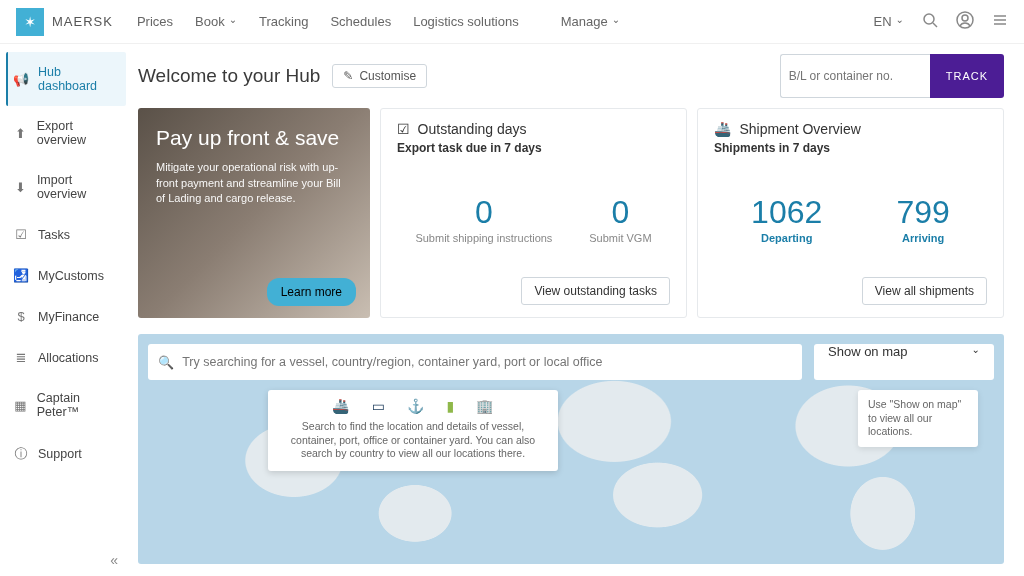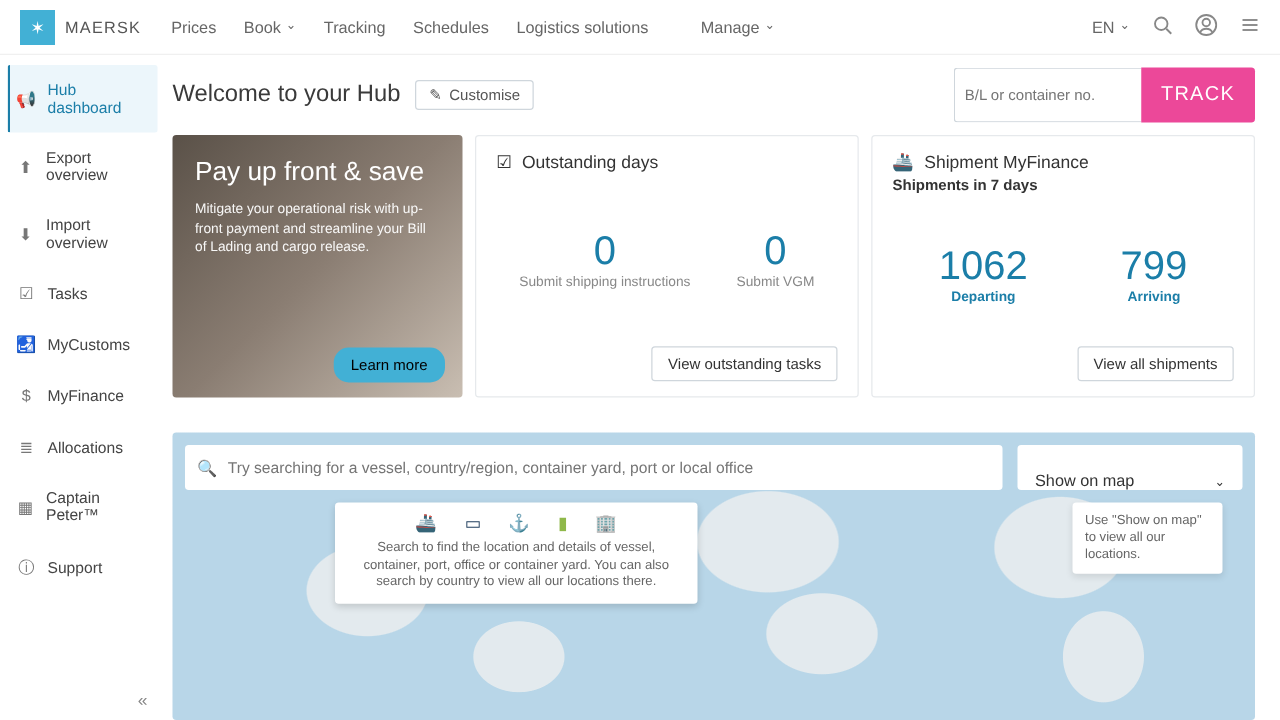--- a/index.html
+++ b/index.html
@@ -18,22 +18,22 @@
   .side-item.active{background:#ecf6fb;color:#1b7ea8;border-left:2px solid #1b7ea8;padding-left:6px;}
   .side-icon{width:14px;display:flex;justify-content:center;color:#777;font-size:13px;}
   .side-item.active .side-icon{color:#1b7ea8;}
   .collapse-bar{margin-top:auto;padding:8px;text-align:right;color:#888;font-size:14px;}
   .main{flex:1;padding:10px 20px 0 12px;overflow:hidden;}
   .hdr{display:flex;align-items:center;gap:12px;margin-bottom:10px;}
   .hdr h1{font-size:19px;font-weight:400;color:#3a3a3a;}
   .customise{border:1px solid #cfd6dc;border-radius:3px;padding:4px 10px;font-size:12px;color:#555;background:#fff;cursor:pointer;display:flex;align-items:center;gap:6px;}
   .track-box{margin-left:auto;display:flex;}
   .track-box input{width:150px;border:1px solid #cfd6dc;border-right:none;padding:14px 8px;font-size:12px;border-radius:3px 0 0 3px;color:#888;}
-  .track-box button{background:#ec4899;color:#fff;border:none;padding:0 16px;font-size:16px;letter-spacing:1px;border-radius:0 3px 3px 0;cursor:pointer;}
-  .row{display:flex;gap:10px;margin-bottom:28px;}
+  .track-box button{background:#4c1d95;color:#fff;border:none;padding:0 16px;font-size:11px;letter-spacing:1px;border-radius:0 3px 3px 0;cursor:pointer;}
+  .row{display:flex;gap:10px;margin-bottom:16px;}
   .card{background:#fff;border:1px solid #e6e9ec;border-radius:3px;padding:12px 16px;position:relative;}
   .promo{flex:0 0 232px;height:210px;background:linear-gradient(135deg,#5a5148 0%,#8a7d72 50%,#c9beb2 100%);color:#fff;padding:18px 18px 14px;border-radius:3px;position:relative;overflow:hidden;}
   .promo h2{font-size:21px;font-weight:400;line-height:1.15;margin-bottom:10px;}
   .promo p{font-size:11px;line-height:1.4;opacity:.95;max-width:190px;}
   .learn{position:absolute;right:14px;bottom:12px;background:#42b0d5;color:#000000;border:none;padding:7px 14px;font-size:12px;cursor:pointer;border-radius:12px;}
   .tasks{flex:1;height:210px;display:flex;flex-direction:column;}
   .card-head{display:flex;align-items:center;gap:8px;font-size:14px;color:#333;margin-bottom:4px;}
   .card-sub{font-size:12px;font-weight:700;color:#333;margin-bottom:10px;}
   .stats{flex:1;display:flex;justify-content:space-around;align-items:center;}
   .stat{text-align:center;}
@@ -46,21 +46,21 @@
     radial-gradient(ellipse 120px 90px at 18% 55%,#e8edef 40%,transparent 41%),
     radial-gradient(ellipse 90px 70px at 32% 78%,#e8edef 40%,transparent 41%),
     radial-gradient(ellipse 140px 100px at 55% 38%,#e8edef 40%,transparent 41%),
     radial-gradient(ellipse 110px 80px at 60% 70%,#e8edef 40%,transparent 41%),
     radial-gradient(ellipse 130px 100px at 82% 40%,#e8edef 40%,transparent 41%),
     radial-gradient(ellipse 80px 90px at 86% 78%,#e8edef 40%,transparent 41%);
     opacity:.9;}
   .map-top{position:absolute;top:10px;left:10px;right:10px;display:flex;gap:12px;}
   .map-search{flex:1;background:#fff;border-radius:3px;display:flex;align-items:center;padding:0 10px;height:36px;}
   .map-search input{border:none;flex:1;font-size:12.5px;color:#888;outline:none;}
-  .map-select{width:180px;background:#fff;border-radius:3px;display:flex;align-items:flex-end;justify-content:space-between;padding:0 14px;height:36px;font-size:13px;color:#333;cursor:pointer;}
+  .map-select{width:180px;background:#fff;border-radius:3px;display:flex;align-items:flex-start;justify-content:space-between;padding:0 14px;height:36px;font-size:13px;color:#333;cursor:pointer;}
   .map-tip{position:absolute;top:56px;left:130px;width:290px;background:#fff;border-radius:3px;padding:8px 10px 10px;box-shadow:0 2px 6px rgba(0,0,0,.15);text-align:center;}
   .tip-icons{display:flex;justify-content:center;gap:22px;margin-bottom:6px;font-size:14px;}
   .tip-icons span:nth-child(1){color:#2a7fb8;}
   .tip-icons span:nth-child(2){color:#1b3a5a;}
   .tip-icons span:nth-child(3){color:#2a7fb8;}
   .tip-icons span:nth-child(4){color:#8fb84a;}
   .tip-icons span:nth-child(5){color:#c23a3a;}
   .map-tip p{font-size:10.5px;color:#666;line-height:1.3;}
   .map-hint{position:absolute;top:56px;right:26px;width:120px;background:#fff;border-radius:3px;padding:8px 10px;font-size:10.5px;color:#666;line-height:1.3;box-shadow:0 2px 6px rgba(0,0,0,.1);}
   .icon-svg{stroke:#888;fill:none;stroke-width:1.5;}
@@ -178,37 +178,38 @@
         <h2>Pay up front &amp; save</h2>
         <p>Mitigate your operational risk with up-front payment and streamline your Bill of Lading and cargo release.</p>
         <button class="learn">Learn more</button>
       </div>
 
       <div class="card tasks">
         <div class="card-head">
             <span>☑</span>
             <span>Outstanding days</span>
           </div>
+        <div class="card-sub">Export task due in 7 days</div>
         <div class="stats">
           <div class="stat">
             <div class="stat-num">0</div>
             <div class="stat-lbl">Submit shipping instructions</div>
           </div>
           <div class="stat">
             <div class="stat-num">0</div>
             <div class="stat-lbl">Submit VGM</div>
           </div>
         </div>
         <button class="card-btn">View outstanding tasks</button>
       </div>
 
       <div class="card overview">
         <div class="card-head">
             <span>🚢</span>
-            <span>Shipment MyFinance</span>
+            <span>Shipment Overview</span>
           </div>
         <div class="card-sub">Shipments in 7 days</div>
         <div class="stats">
           <div class="stat">
             <div class="stat-num">1062</div>
             <div class="stat-lbl" style="color:#1b7ea8;font-weight:600">Departing</div>
           </div>
           <div class="stat">
             <div class="stat-num">799</div>
             <div class="stat-lbl" style="color:#1b7ea8;font-weight:600">Arriving</div>

